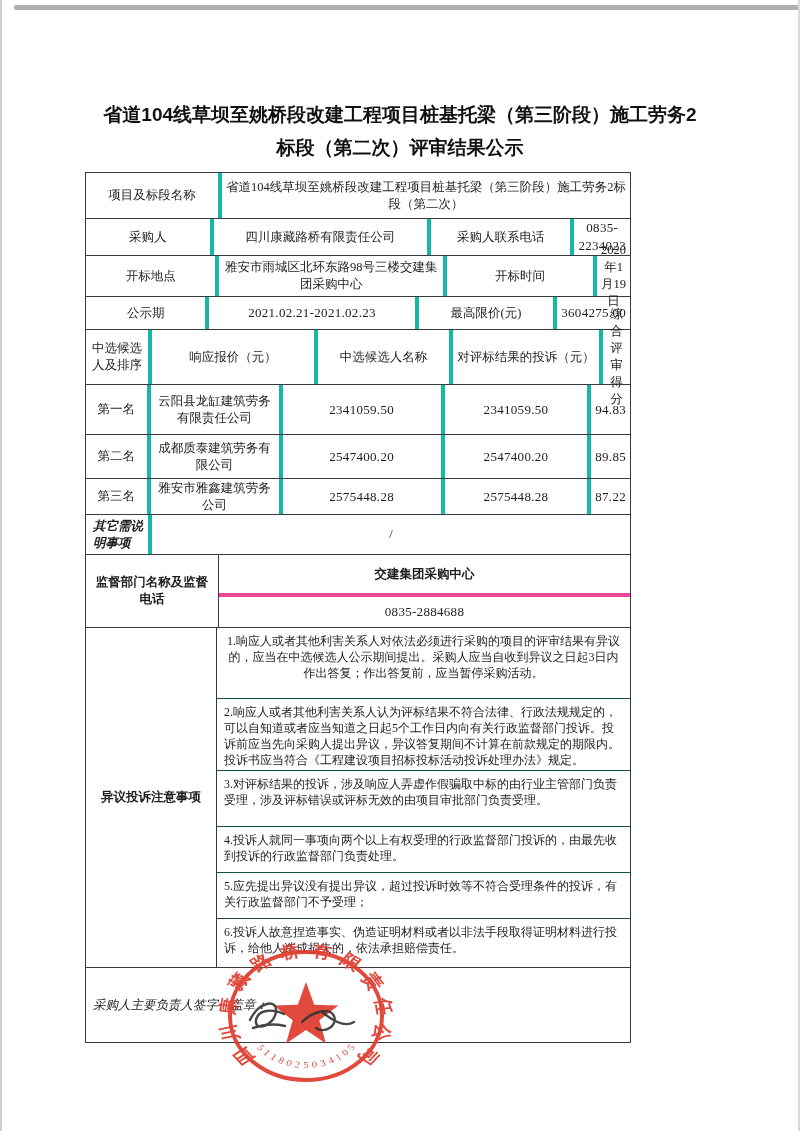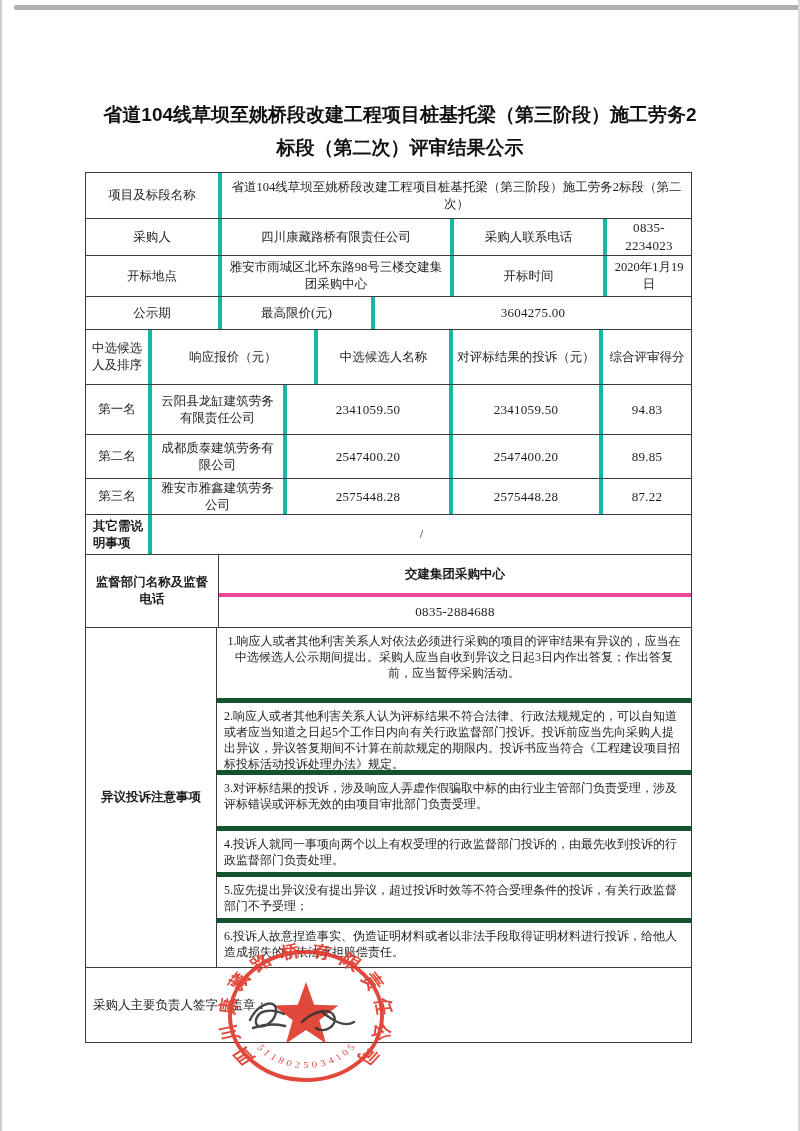--- a/index.html
+++ b/index.html
@@ -4,39 +4,39 @@
 <style>
   html,body{margin:0;padding:0;background:#ffffff;}
   .page{position:relative;width:800px;height:1131px;background:#fff;overflow:hidden;
         font-family:"Liberation Serif","DejaVu Serif",serif;color:#1d1d1d;}
   .scan-edge-top{position:absolute;left:14px;top:5px;width:786px;height:5px;background:#8f8f8f;opacity:.7;border-radius:2px;}
   .scan-edge-left{position:absolute;left:0;top:0;width:2px;height:100%;background:#cfcfcf;}
   .scan-edge-right{position:absolute;right:0;top:0;width:2px;height:100%;background:#d8d8d8;}
   .title{position:absolute;top:98px;left:50%;transform:translateX(-50%);width:700px;text-align:center;
          font-family:"Liberation Sans","DejaVu Sans",sans-serif;font-weight:bold;font-size:19px;
          line-height:1.75;color:#111;}
-  .doc-table{position:absolute;left:85px;top:172px;width:607px;border:1.5px solid #3a3a3a;
+  .doc-table{position:absolute;left:85px;top:172px;width:546px;border:1.5px solid #3a3a3a;
              box-sizing:border-box;font-size:12.5px;background:transparent;}
   .tr{display:flex;border-top:1px solid #3a3a3a;box-sizing:border-box;}
   .doc-table > .tr:first-child{border-top:none;}
   .td{display:flex;align-items:center;justify-content:center;text-align:center;
       border-left:4px solid #14b8a6;box-sizing:border-box;padding:2px 4px;line-height:1.35;}
   .td:first-child{border-left:none;}
   .c-l{width:132px;}  .c-v{width:232px;}  .c-l2{width:153px;}  .c-v2{flex:1;}
   .k-rank{width:62px;} .k-name{width:135px;} .k-p{width:166px;} .k-ep{width:150px;} .k-s{flex:1;}
   .merged{flex:1;}
   .bold{font-weight:bold;}
   .num{font-size:13px;letter-spacing:.3px;}
   .stack{flex:1;display:flex;flex-direction:column;border-left:1px solid #3a3a3a;box-sizing:border-box;}
   .stack .sub{display:flex;align-items:center;justify-content:center;box-sizing:border-box;border-top:4px solid #ec4899;}
   .stack .sub:first-child{border-top:none;}
   .obj-item{display:block;text-align:left;font-size:12px;line-height:1.34;padding:5px 7px 2px 7px;
-            box-sizing:border-box;border-top:5px solid #14532d;overflow:hidden;}
+            box-sizing:border-box;border-top:1px solid #14532d;overflow:hidden;}
   .obj-item:first-child{border-top:none;text-align:center;}
-  .left-cell{justify-content:flex-start;text-align:left;padding-left:7px;}
+  .left-cell{justify-content:flex-start;text-align:left;padding-left:7px;font-style:italic;}
   .sig-row{height:75px;}
   .stamp-svg{position:absolute;left:206px;top:916px;width:200px;height:200px;opacity:.92;}
 </style>
 </head>
 <body>
 
 <div class="page">
   <div class="scan-edge-top"></div>
   <div class="scan-edge-left"></div>
   <div class="scan-edge-right"></div>
@@ -59,20 +59,21 @@
       <div class="td c-v2 num">0835-2234023</div>
     </div>
     <div class="tr" style="height:41px">
       <div class="td c-l">开标地点</div>
       <div class="td c-v">雅安市雨城区北环东路98号三楼交建集团采购中心</div>
       <div class="td c-l2">开标时间</div>
       <div class="td c-v2">2020年1月19日</div>
     </div>
     <div class="tr" style="height:33px">
       <div class="td c-l">公示期</div>
+      <div class="td c-v num">2021.02.21-2021.02.23</div>
       <div class="td c-l2">最高限价(元)</div>
       <div class="td c-v2 num">3604275.00</div>
     </div>
 
     <div class="tr" style="height:55px">
       <div class="td k-rank">中选候选人及排序</div>
       <div class="td k-p">响应报价（元）</div>
       <div class="td k-name">中选候选人名称</div>
       <div class="td k-ep">对评标结果的投诉（元）</div>
       <div class="td k-s">综合评审得分</div>

